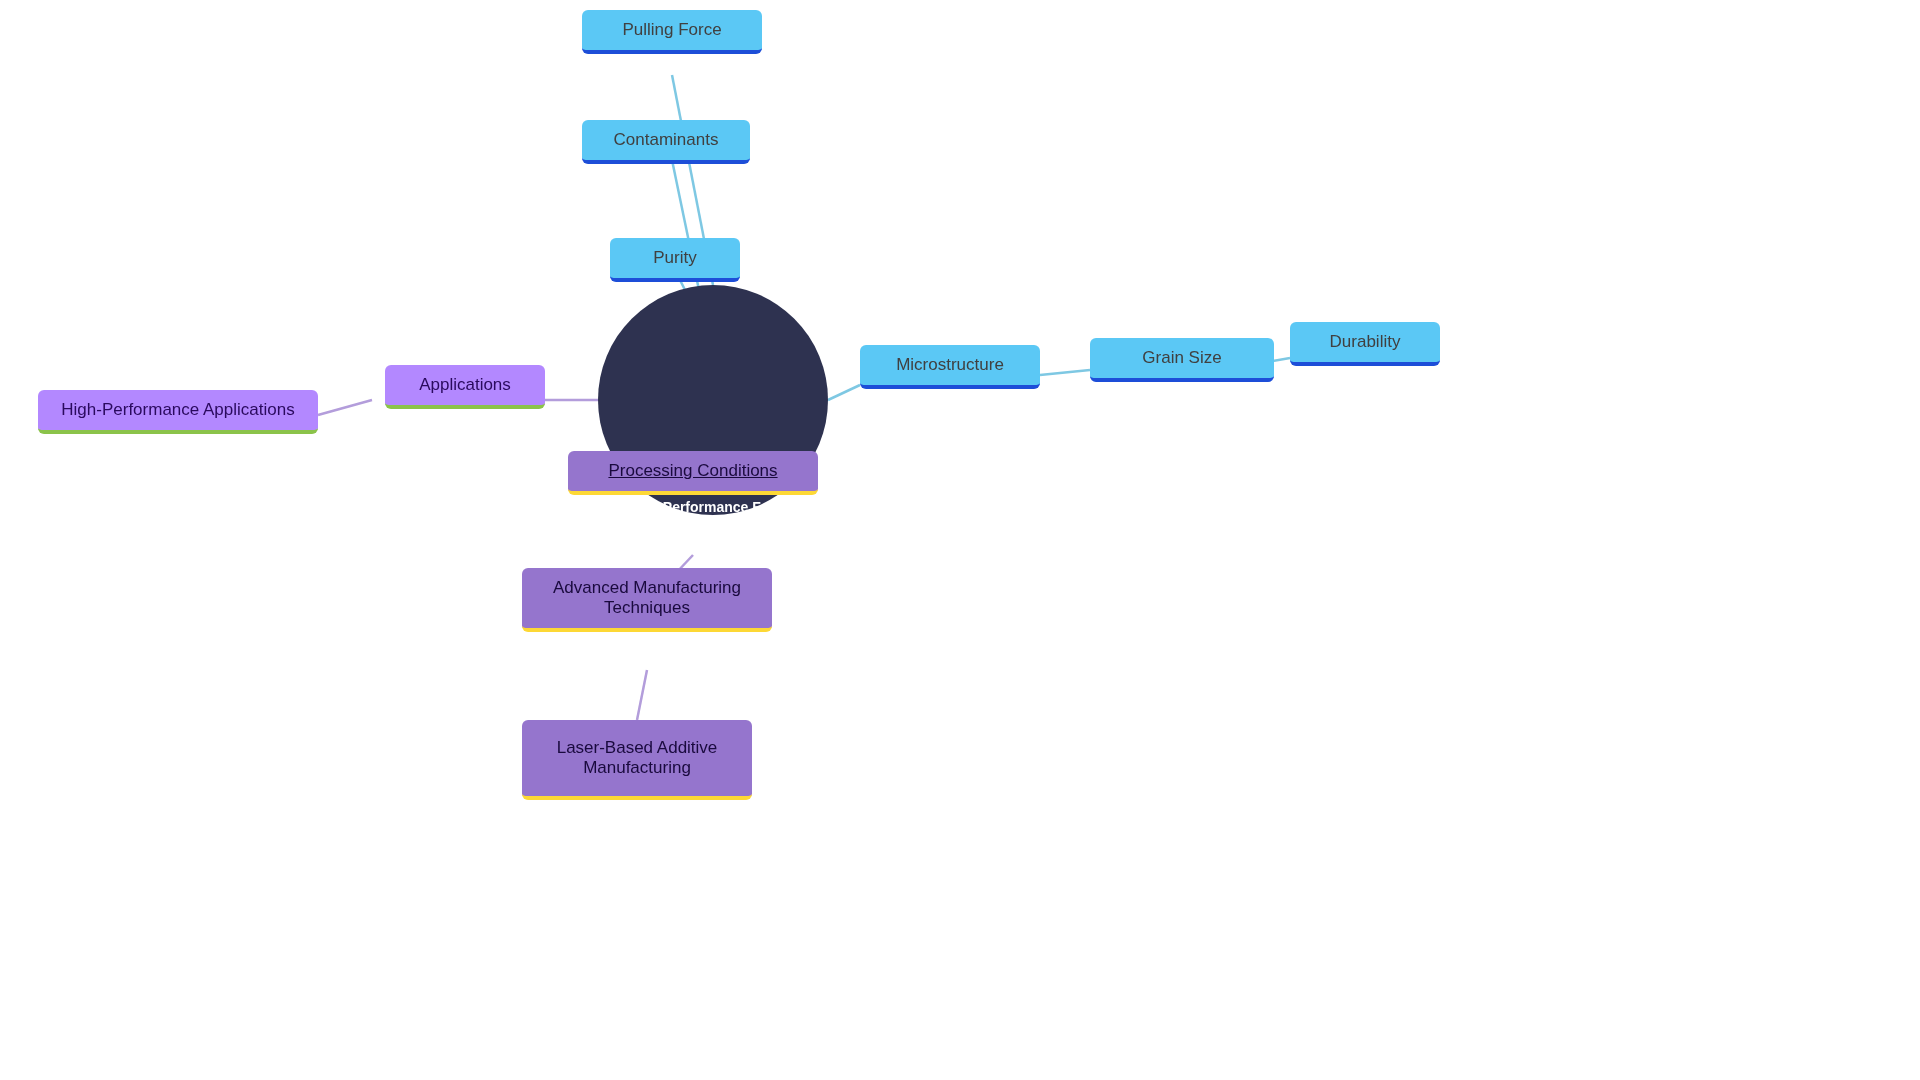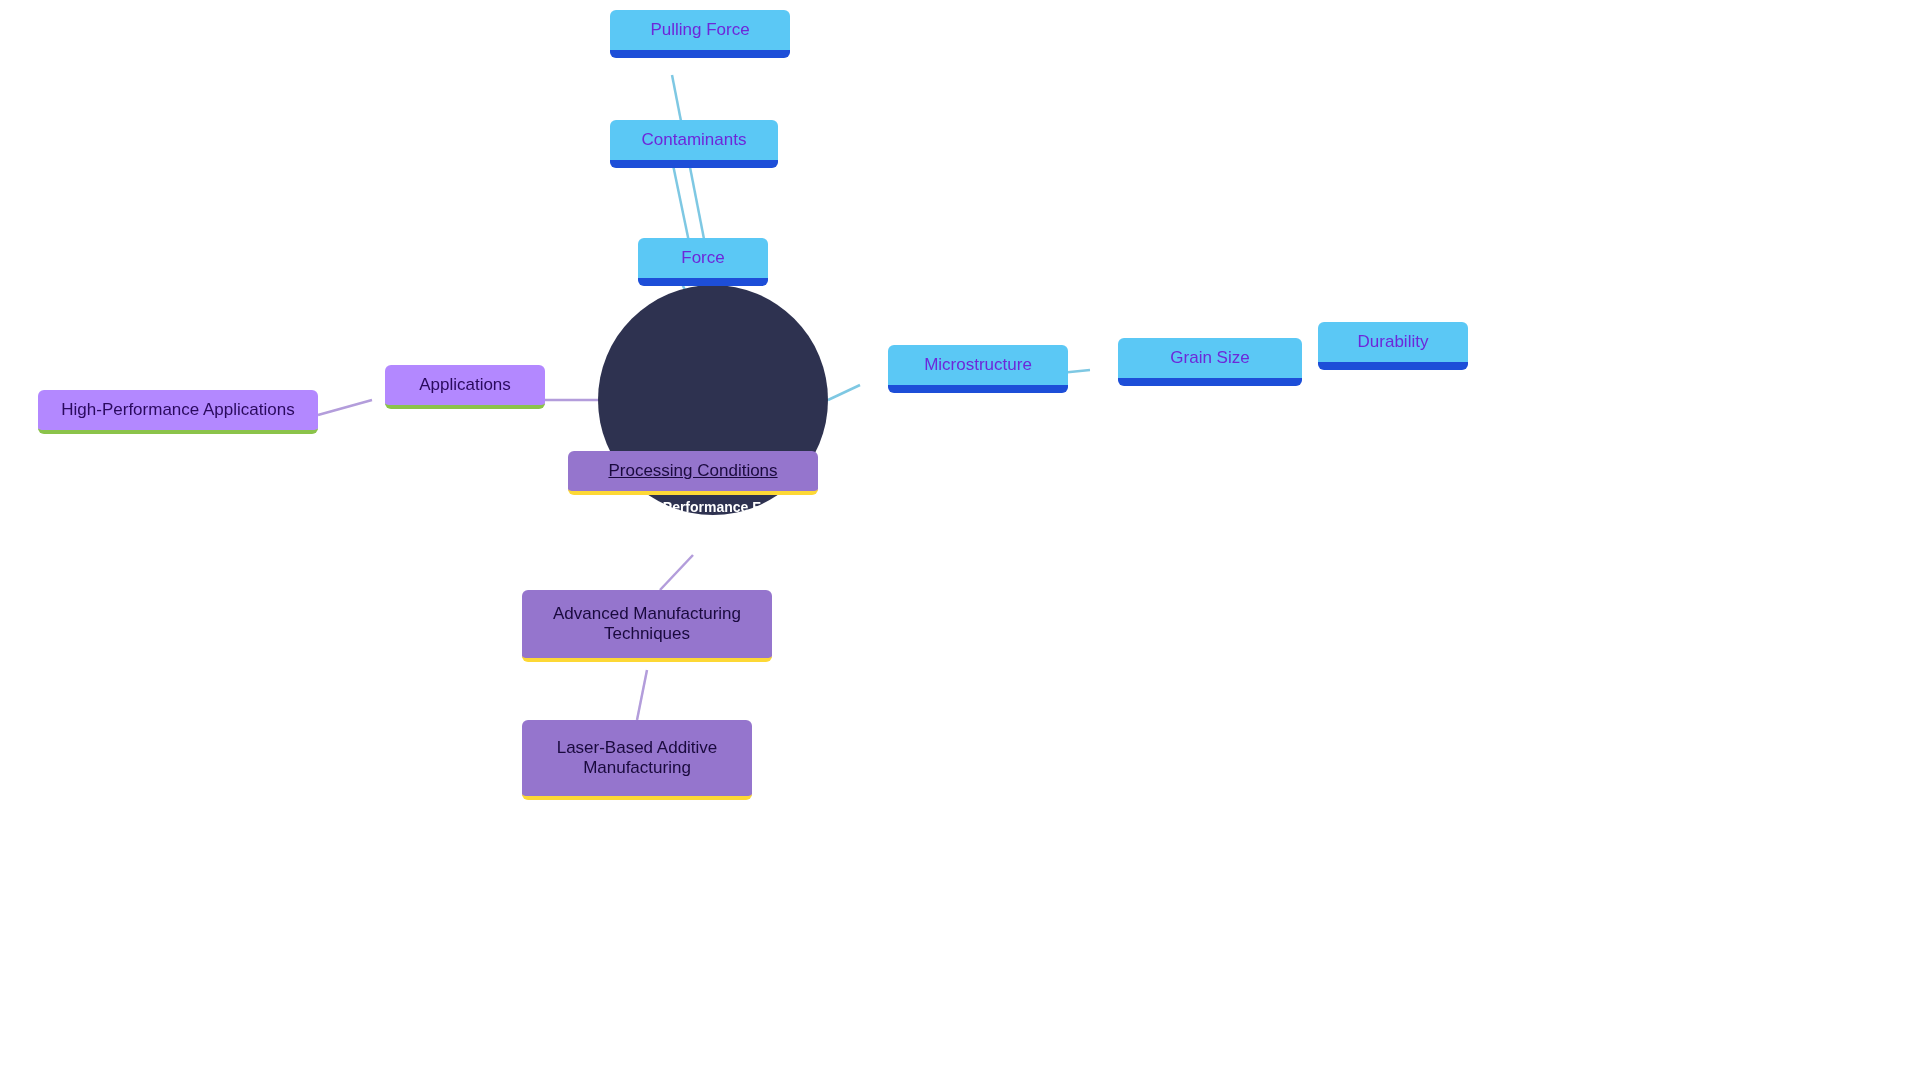--- a/index.html
+++ b/index.html
@@ -41,23 +41,22 @@
       align-items: center;
       justify-content: center;
       text-align: center;
       font-size: 17px;
       font-weight: 500;
       padding: 10px 16px;
       cursor: pointer;
     }
     .node-blue {
       background: #5bc8f5;
-      color: #6d28d9;
-      border-bottom: 8px solid #1d4ed8;
-      margin-left: 28px;
+      color: #404040;
+      border-bottom: 4px solid #1d4ed8;
     }
     .node-purple {
       background: #b388ff;
       color: #2a0a5e;
       border-bottom: 4px solid #8bc34a;
     }
     .node-purple-dark {
       background: #9575cd;
       color: #1a0a3e;
       border-bottom: 4px solid #fdd835;
@@ -105,23 +104,23 @@
       width: 280px;
     }
     .node-processing {
       left: 568px;
       top: 451px;
       width: 250px;
       text-decoration: underline;
     }
     .node-advanced-manufacturing {
       left: 522px;
-      top: 590px;
+      top: 568px;
       width: 250px;
-      height: 72px;
+      height: 64px;
     }
     .node-laser-based {
       left: 522px;
       top: 720px;
       width: 230px;
       height: 80px;
       text-align: center;
     }
   </style>
 </head>
@@ -158,21 +157,21 @@
 
 <div class="node node-blue node-pulling-force">
   <span>Pulling Force</span>
 </div>
 
 <div class="node node-blue node-contaminants">
   <span>Contaminants</span>
 </div>
 
 <div class="node node-blue node-purity">
-  <span>Force</span>
+  <span>Purity</span>
 </div>
 
 <div class="node node-blue node-microstructure">
   <span>Microstructure</span>
 </div>
 
 <div class="node node-blue node-grain-size">
   <span>Grain Size</span>
 </div>
 

